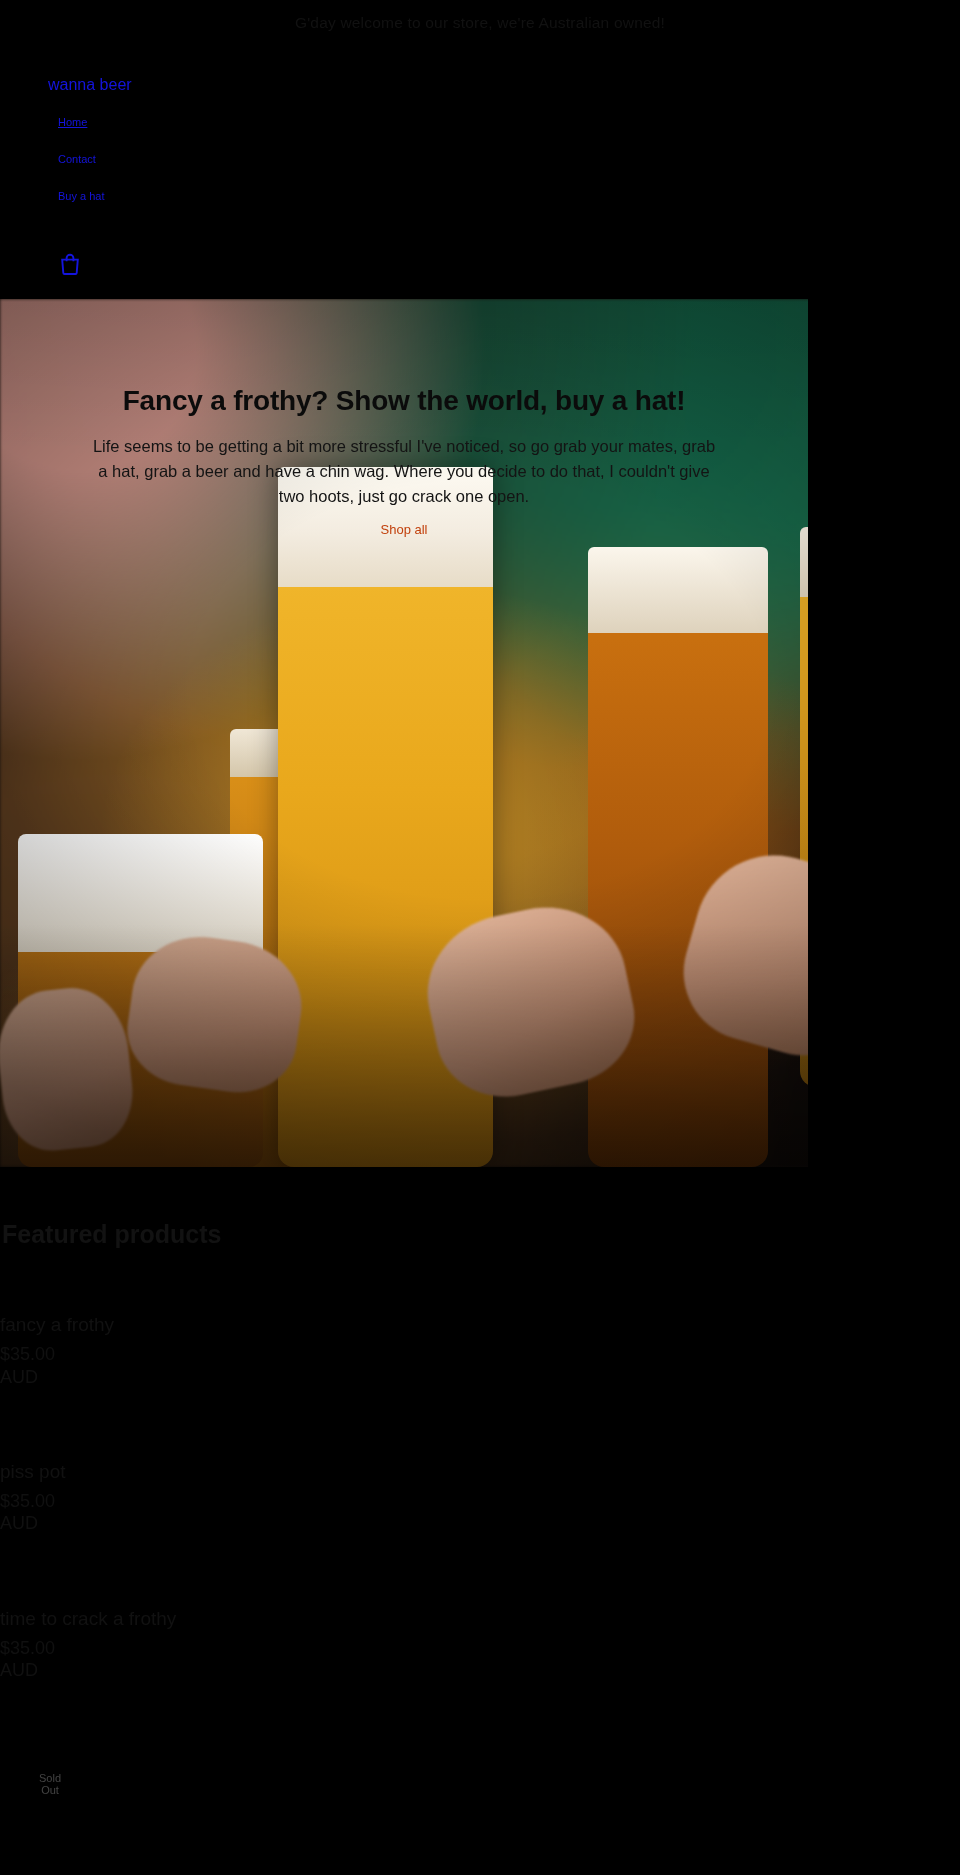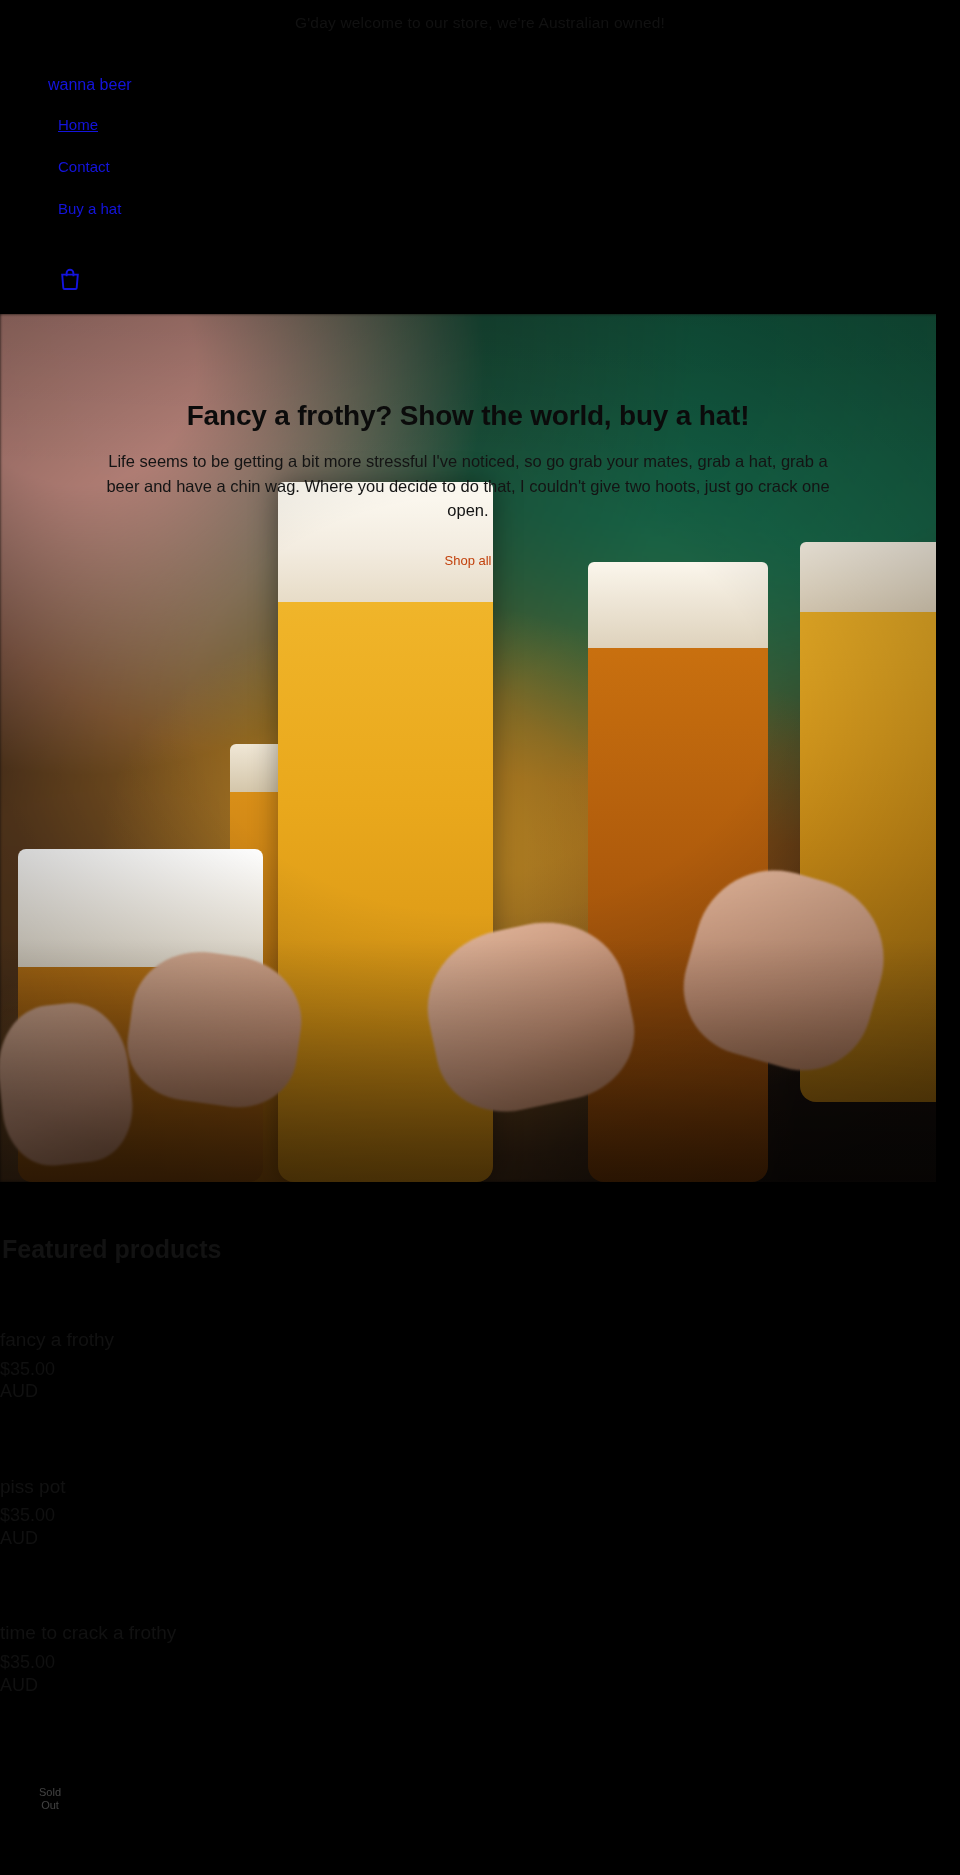--- a/index.html
+++ b/index.html
@@ -53,42 +53,42 @@
   }
   .main-nav li {
     margin: 0;
     padding: 0;
     line-height: 1;
   }
   .nav-link {
     display: inline-block;
     margin-left: 58px;
     padding: 12px 0;
-    font-size: 15px;
+    font-size: 11px;
     color: #1414dd;
     text-decoration: none;
     line-height: 1.2;
   }
   .nav-link.is-active { text-decoration: underline; }
 
   .cart-wrap {
     margin: 38px 0 0 60px;
   }
   .cart-link {
     display: inline-block;
     color: #1414dd;
     text-decoration: none;
     line-height: 0;
   }
   .cart-icon svg { display: block; }
 
   
   .hero {
     position: relative;
-    width: 936px;
+    width: 808px;
     height: 868px;
     overflow: hidden;
     background: #1b1410;
   }
   .hero-photo {
     position: absolute;
     inset: 0;
     width: 960px;
     height: 868px;
   }
@@ -194,21 +194,21 @@
   }
   .hero-title {
     margin: 0 0 16px 0;
     font-size: 28px;
     font-weight: 700;
     color: #0b0b0b;
     line-height: 1.25;
     letter-spacing: -.2px;
   }
   .hero-body {
-    margin: 0 0 28px 0;
+    margin: 0 0 11px 0;
     font-size: 16.5px;
     line-height: 1.5;
     color: #141414;
     font-weight: 400;
   }
   .hero-cta {
     display: inline-block;
     font-size: 13px;
     color: #c2410c;
     text-decoration: none;

